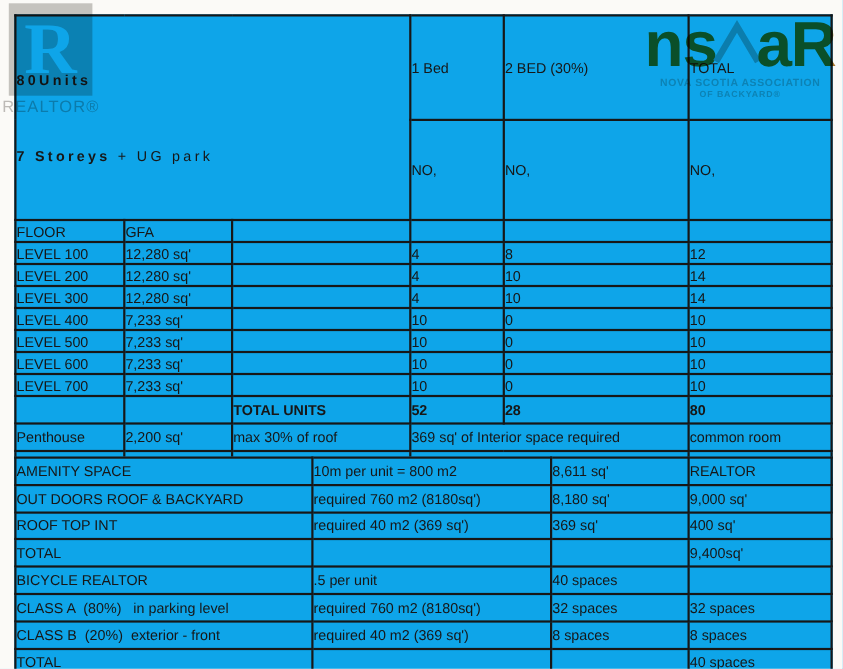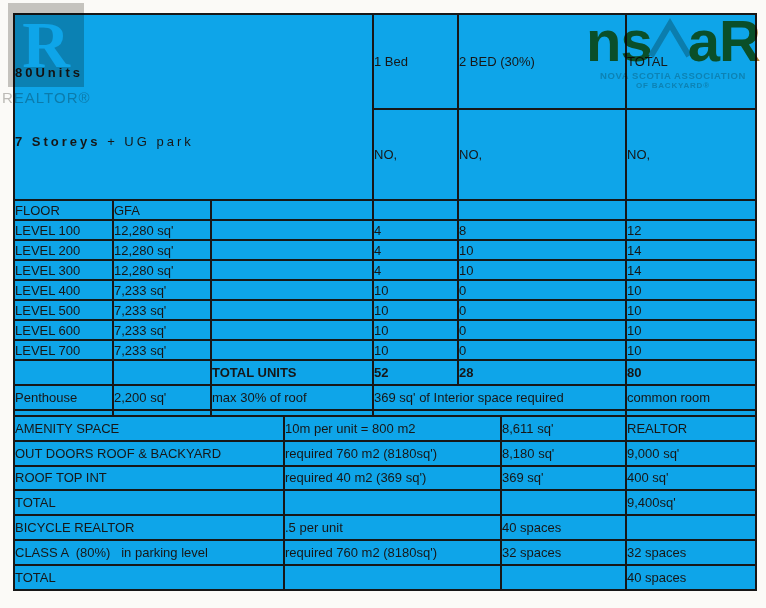--- a/index.html
+++ b/index.html
@@ -202,20 +202,26 @@
     <td class="c bt3">40 spaces</td>
     <td class="c bl3 br3 bt3"></td>
   </tr>
   <tr>
     <td class="pl2 bl3">CLASS A  (80%)   in parking level</td>
     <td class="pl2">required 760 m2 (8180sq')</td>
     <td class="c">32 spaces</td>
     <td class="c bl3 br3">32 spaces</td>
   </tr>
   <tr>
+    <td class="pl2 bl3">CLASS B  (20%)  exterior - front</td>
+    <td class="pl2">required 40 m2 (369 sq')</td>
+    <td class="c">8 spaces</td>
+    <td class="c bl3 br3">8 spaces</td>
+  </tr>
+  <tr>
     <td class="indent bl3 bb3">TOTAL</td>
     <td class="pl2 bb3"></td>
     <td class="c bb3"></td>
     <td class="c bl3 br3 bb3">40 spaces</td>
   </tr>
   </tbody>
 </table>
 
 <div id="realtor-wm" class="wm">
   <div class="block">

